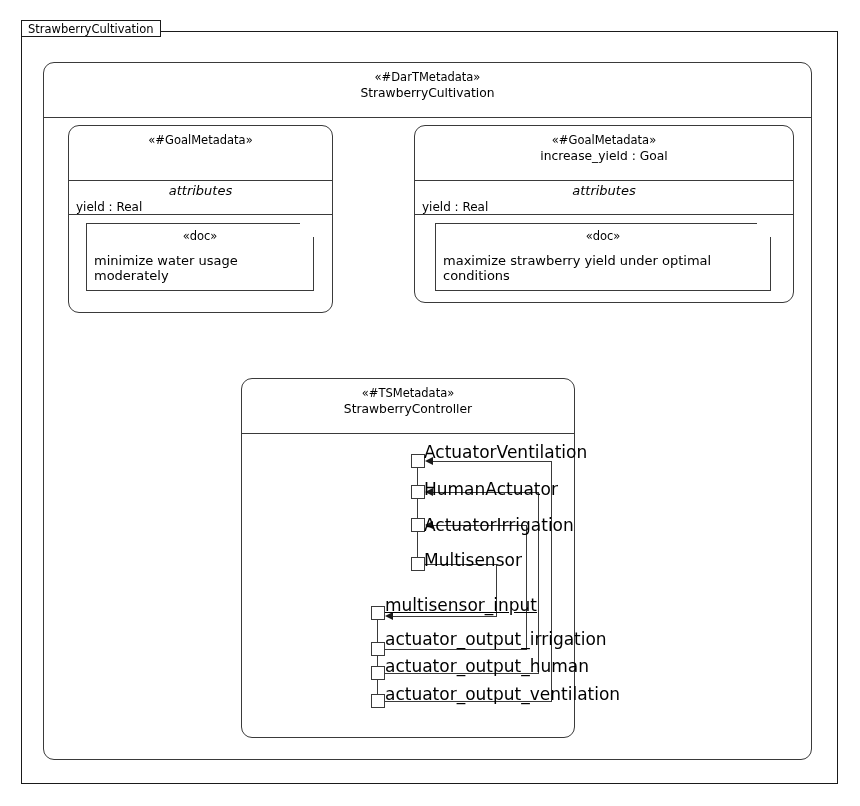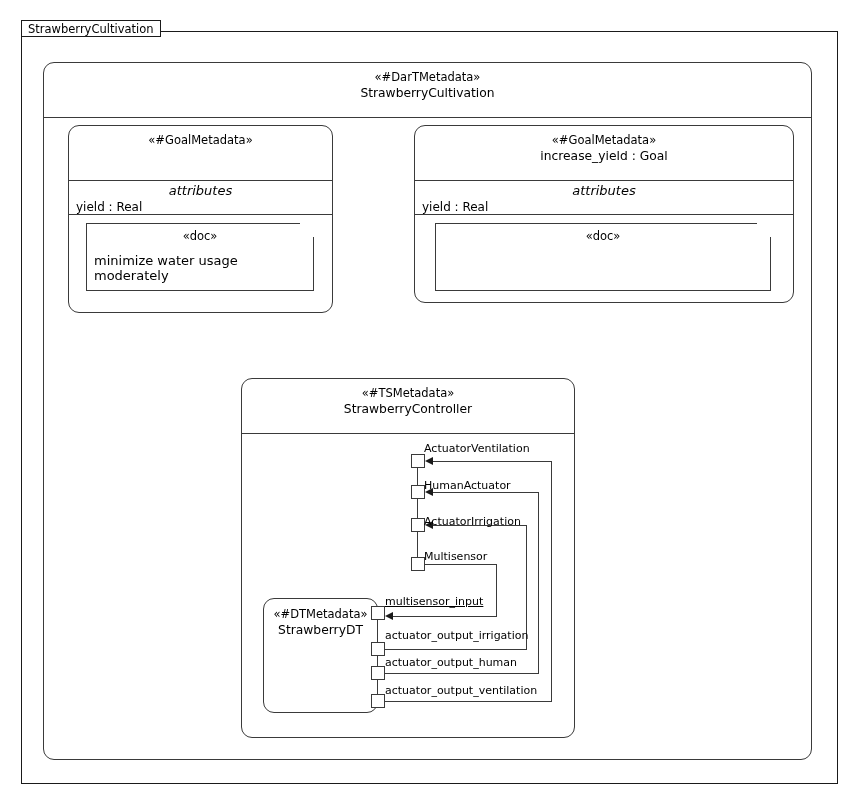--- a/index.html
+++ b/index.html
@@ -122,21 +122,21 @@
   
   .port {
     position: absolute;
     width: 14px; height: 14px;
     border: 1.3px solid #3a3a3a;
     background: #fff;
     z-index: 6;
   }
   .port-label {
     position: absolute;
-    font-size: 11px;
+    font-size: 17px;
     white-space: nowrap;
     z-index: 7;
     background: transparent;
   }
 
   
   .hline, .vline { position: absolute; background: #3a3a3a; z-index: 4; }
   .hline { height: 1.2px; }
   .vline { width: 1.2px; }
   .arrow-left {
@@ -198,37 +198,32 @@
       <div class="attr-row">yield : Real</div>
     </div>
     <div class="sep"></div>
   </div>
 
   <div class="note" style="left:435px; top:223px; width:336px; height:68px;">
     <div class="note-body"></div>
     <div class="note-fold-mask"></div>
     <div class="note-fold-line"></div>
     <div class="note-title">«doc»</div>
+    <div class="note-text">maximize strawberry yield under optimal conditions</div>
   </div>
 
   <div class="abs block" style="left:241px; top:378px; width:334px; height:360px;">
     <div class="block-hdr" style="height:41px;">
       <span class="stereo">«#TSMetadata»</span>
       <span class="bname">StrawberryController</span>
     </div>
     <div class="sep"></div>
   </div>
 
 
-  <div class="abs block" style="left:263px; top:598px; width:115px; height:115px;">
-    <div class="part-hdr">
-      <span class="stereo">«#DTMetadata»</span>
-      <span class="bname">StrawberryDT</span>
-    </div>
-  </div>
 
   <div class="abs hline" style="left:424px; top:564px; width:73px;"></div>
   <div class="abs vline" style="left:496px; top:564px; height:53px;"></div>
   <div class="abs hline" style="left:390px; top:616px; width:107px;"></div>
   <div class="abs arrow-left" style="left:385px; top:612px;"></div>
 
   <div class="abs hline" style="left:384px; top:649px; width:143px;"></div>
   <div class="abs vline" style="left:526px; top:525px; height:125px;"></div>
   <div class="abs hline" style="left:432px; top:525px; width:95px;"></div>
   <div class="abs arrow-left" style="left:425px; top:521px;"></div>

